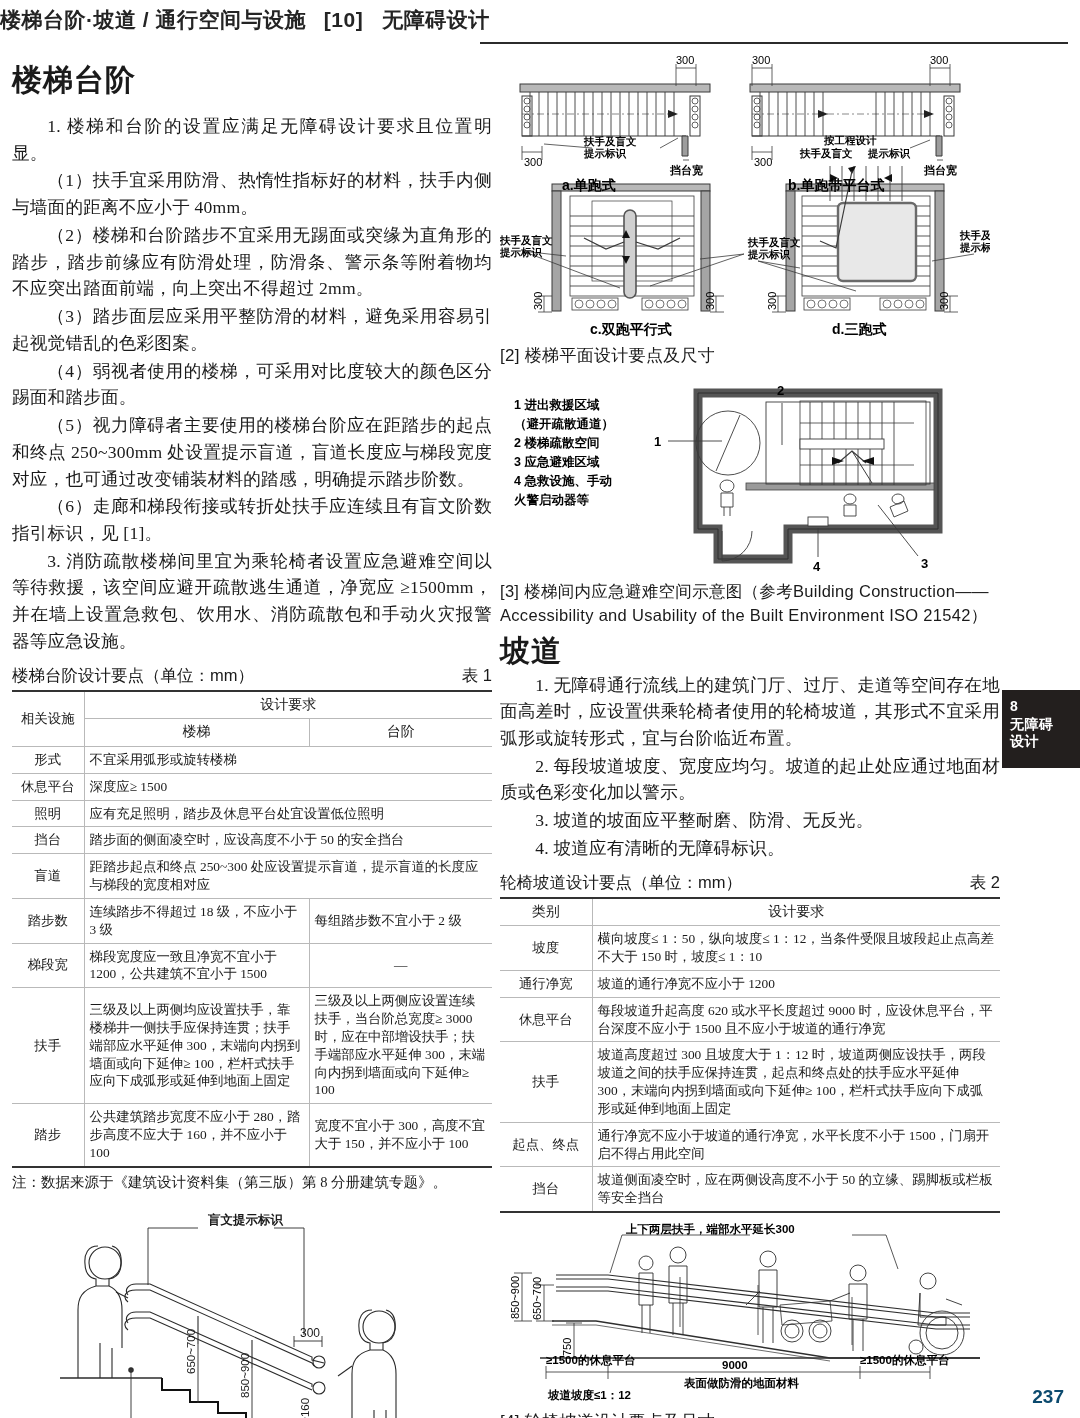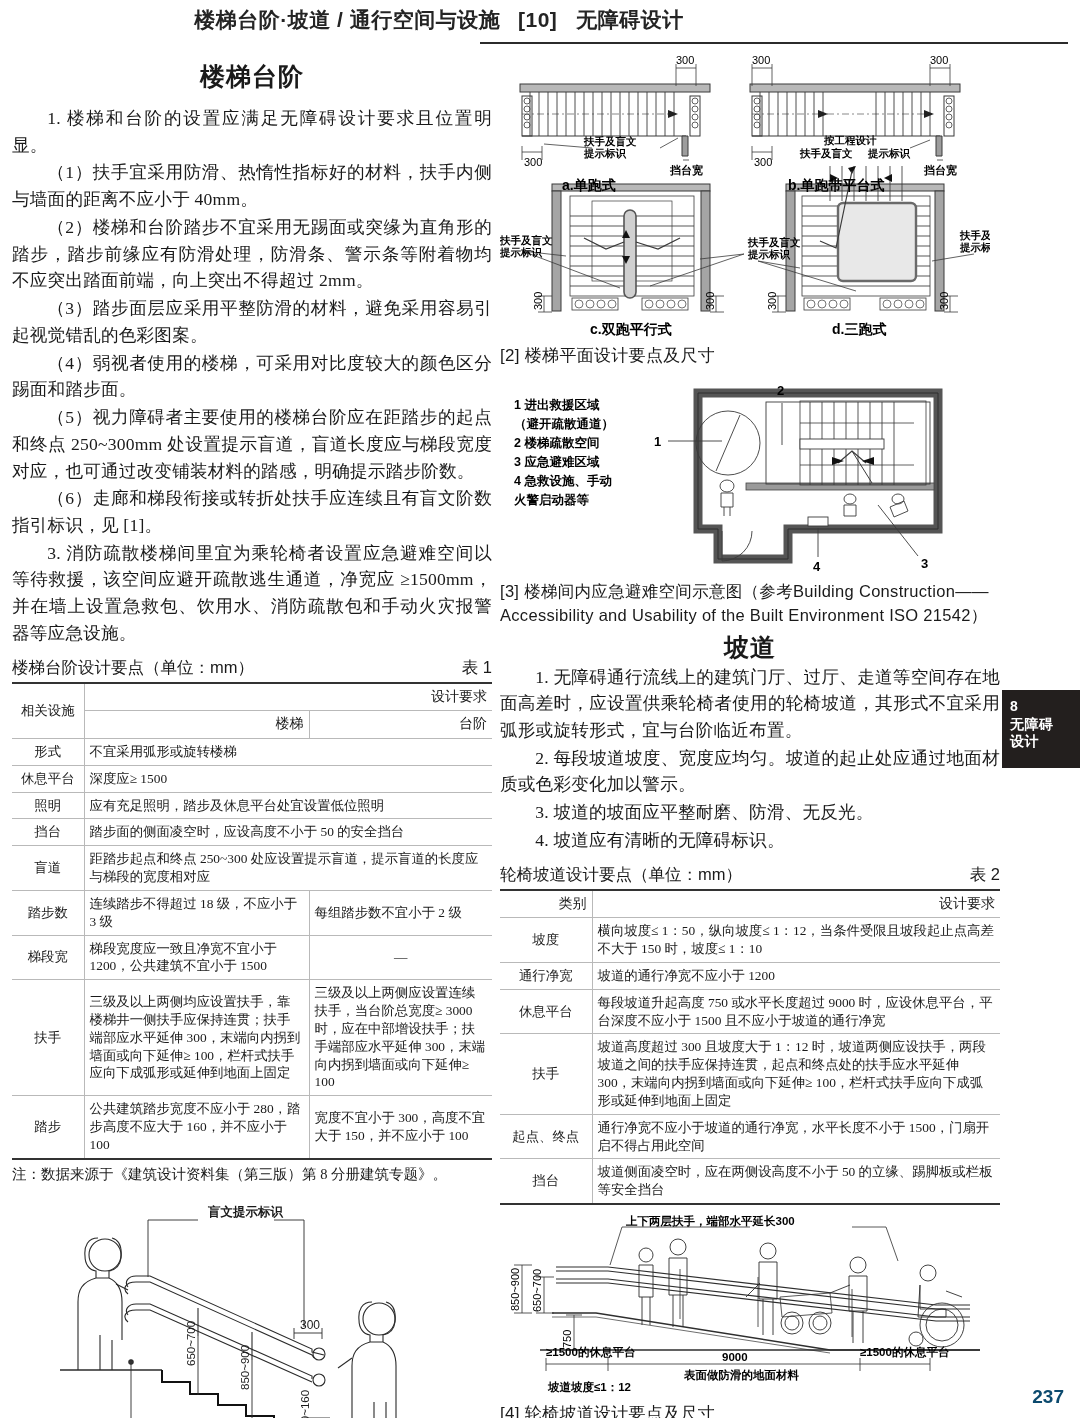--- a/index.html
+++ b/index.html
@@ -10,34 +10,34 @@
     font-family:"Liberation Serif","DejaVu Serif",serif;
     color:#1a1a1a;
     position:relative;
     overflow:hidden;
   }
   .page { position:relative; width:1080px; height:1418px; }
 
   
   .hdr {
     position:absolute; left:0; top:6px; width:892px;
-    text-align:center; padding-right:14px;
+    text-align:left; padding-right:14px;
     font-family:"Liberation Sans","DejaVu Sans",sans-serif;
     font-size:21px; font-weight:700; letter-spacing:.5px; color:#242424;
   }
   .hdr .br { font-weight:400; font-family:"Liberation Serif",serif; }
   .hdr-rule { position:absolute; left:480px; top:42px; width:588px; height:2px; background:#2b2b2b; }
 
   
   .colL { position:absolute; left:12px; top:60px; width:480px; }
   .colR { position:absolute; left:500px; top:56px; width:500px; }
 
   h2.sec {
     font-family:"Liberation Sans","DejaVu Sans",sans-serif;
-    font-size:25px; font-weight:700; margin:0 0 12px 0; letter-spacing:1px;text-align:center;
+    font-size:30px; font-weight:700; margin:0 0 12px 0; letter-spacing:1px;
   }
   p.body {
     margin:0 0 1px 0;
     font-size:17.6px;
     line-height:1.52;
     text-align:justify;
     text-indent:2em;
     letter-spacing:.2px;
   }
 
@@ -53,21 +53,21 @@
   }
   table.dt td, table.dt th {
     border:0; border-bottom:1px solid #b9b9b9;
     padding:4px 5px; vertical-align:middle; font-weight:400;
   }
   table.dt .vline { border-left:1px solid #b9b9b9; }
   table.dt tr.top td, table.dt tr.top th { border-top:2px solid #333; }
   table.dt tr.lastrow td { border-bottom:2px solid #333; }
   table.dt .ctr { text-align:center; }
   table.dt .lbl { text-align:center; width:72px; white-space:nowrap; }
-  table.dt .hdrc { text-align:right; font-size:14px; }
+  table.dt .hdrc { text-align:center; font-size:14px; }
   .tbl-note { font-size:14.5px; margin-top:5px; }
 
   
   .figcap {
     font-family:"Liberation Sans","DejaVu Sans",sans-serif;
     font-size:17px; margin:4px 0 2px 0; letter-spacing:.3px;
   }
   .figcap.small { font-size:16.5px; line-height:1.35; }
 
   
@@ -568,21 +568,21 @@
       <tr>
         <td class="lbl">坡度</td>
         <td class="vline">横向坡度≤ 1：50，纵向坡度≤ 1：12，当条件受限且坡段起止点高差不大于 150 时，坡度≤ 1：10</td>
       </tr>
       <tr>
         <td class="lbl">通行净宽</td>
         <td class="vline">坡道的通行净宽不应小于 1200</td>
       </tr>
       <tr>
         <td class="lbl">休息平台</td>
-        <td class="vline">每段坡道升起高度 750 或水平长度超过 9000 时，应设休息平台，平台深度不应小于 1500 且不应小于坡道的通行净宽</td>
+        <td class="vline">每段坡道升起高度 620 或水平长度超过 9000 时，应设休息平台，平台深度不应小于 1500 且不应小于坡道的通行净宽</td>
       </tr>
       <tr>
         <td class="lbl">扶手</td>
         <td class="vline">坡道高度超过 300 且坡度大于 1：12 时，坡道两侧应设扶手，两段坡道之间的扶手应保持连贯，起点和终点处的扶手应水平延伸 300，末端向内拐到墙面或向下延伸≥ 100，栏杆式扶手应向下成弧形或延伸到地面上固定</td>
       </tr>
       <tr>
         <td class="lbl">起点、终点</td>
         <td class="vline">通行净宽不应小于坡道的通行净宽，水平长度不小于 1500，门扇开启不得占用此空间</td>
       </tr>
       <tr class="lastrow">

